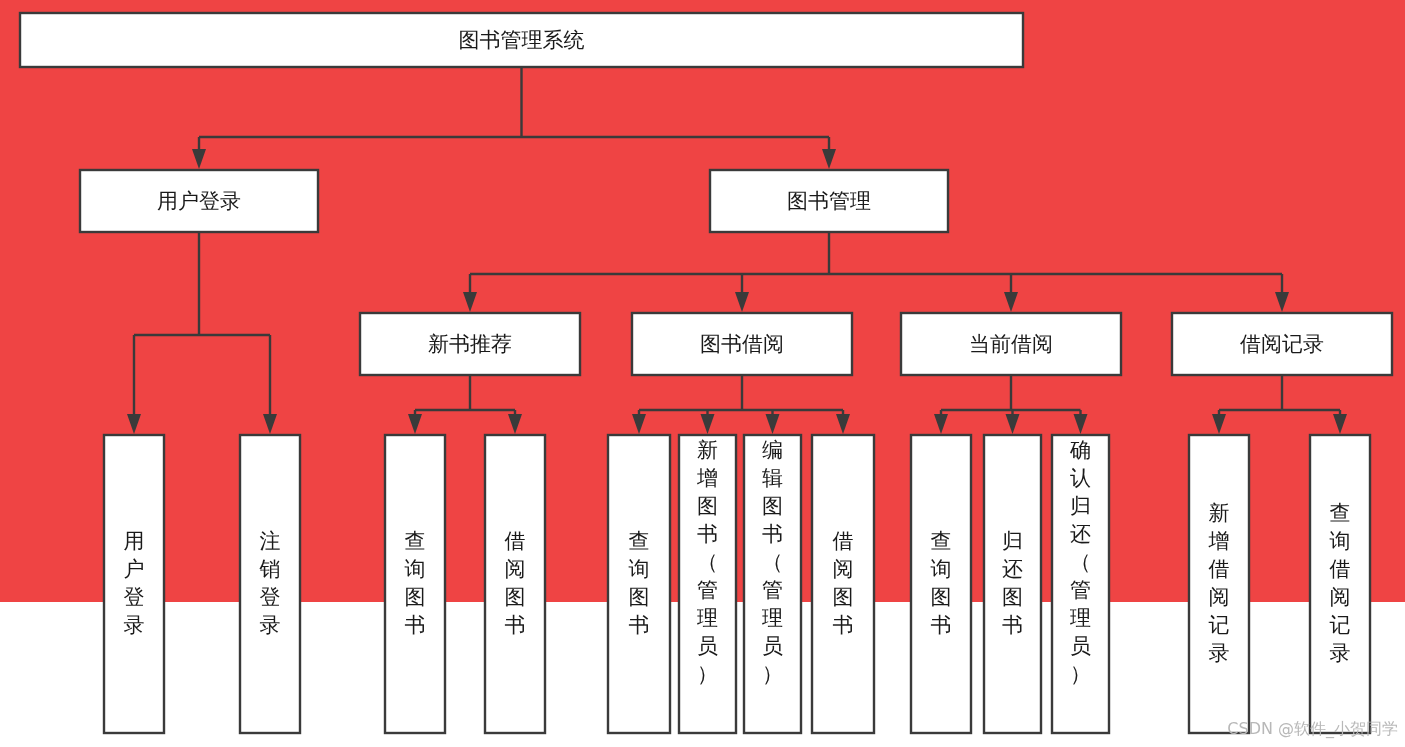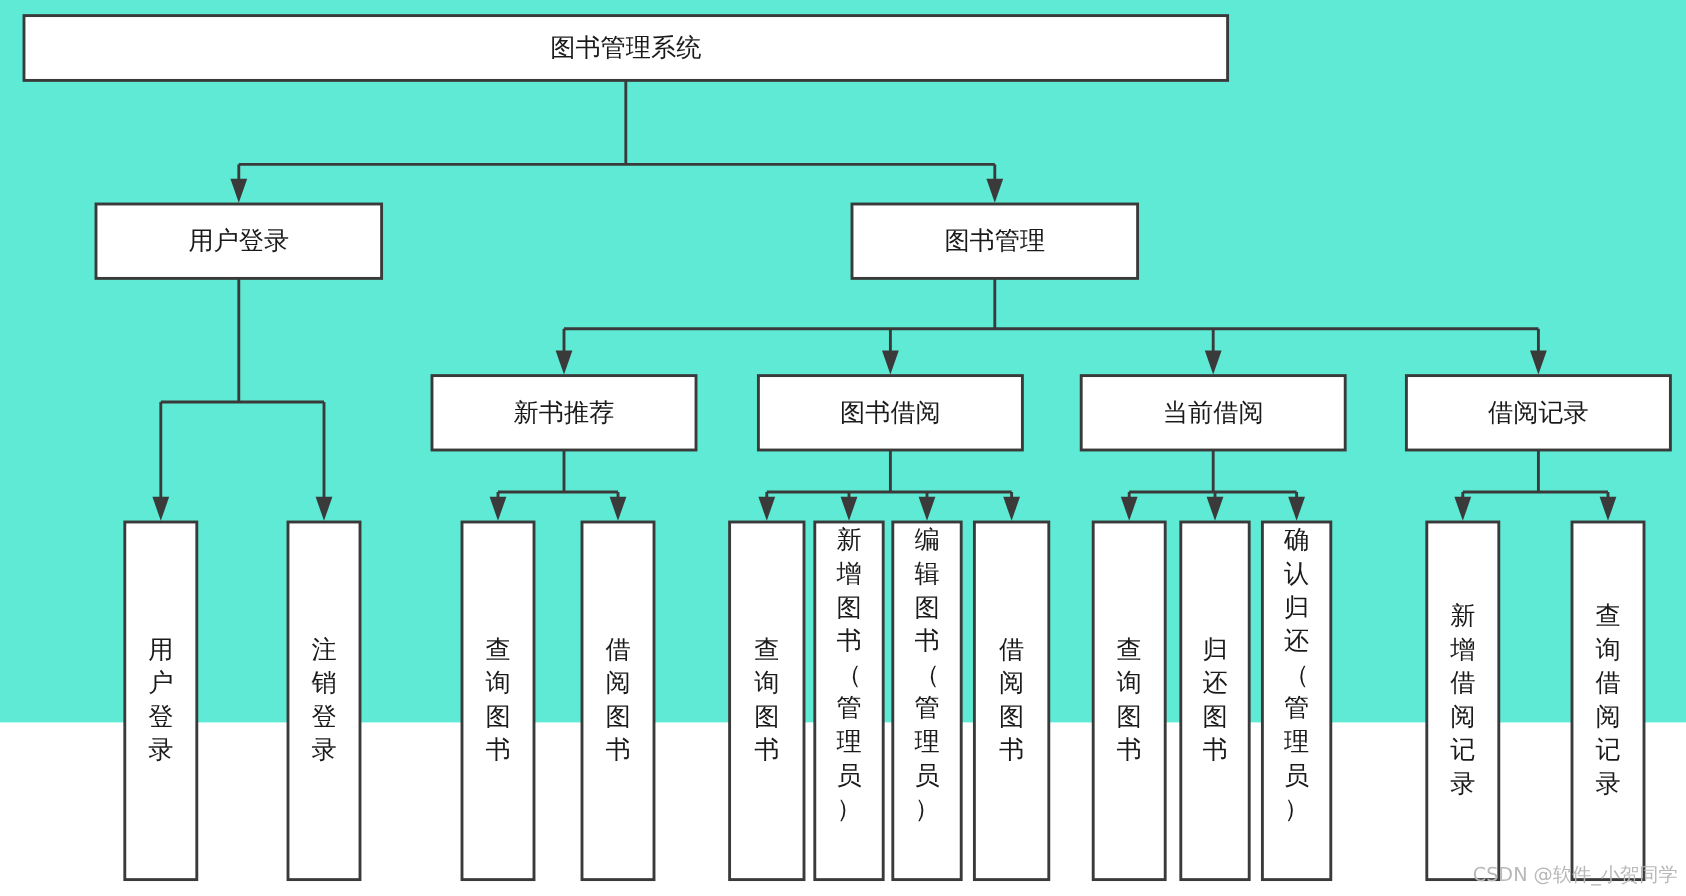--- a/index.html
+++ b/index.html
@@ -10,21 +10,21 @@
   body {
     width: 1405px;
     height: 747px;
     font-family: "DejaVu Sans", "Liberation Sans", sans-serif;
     overflow: hidden;
   }
   #diagram-root {
     position: relative;
     width: 1405px;
     height: 602px;
-    background: #5eead4;
+    background: #ef4444;
   }
   svg#flow-svg {
     position: absolute;
     left: 0;
     top: 0;
     width: 1405px;
     height: 747px;
     display: block;
   }
   .node-box {

